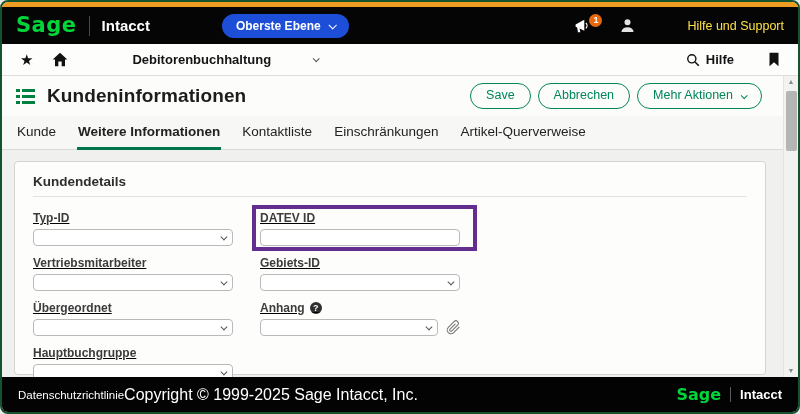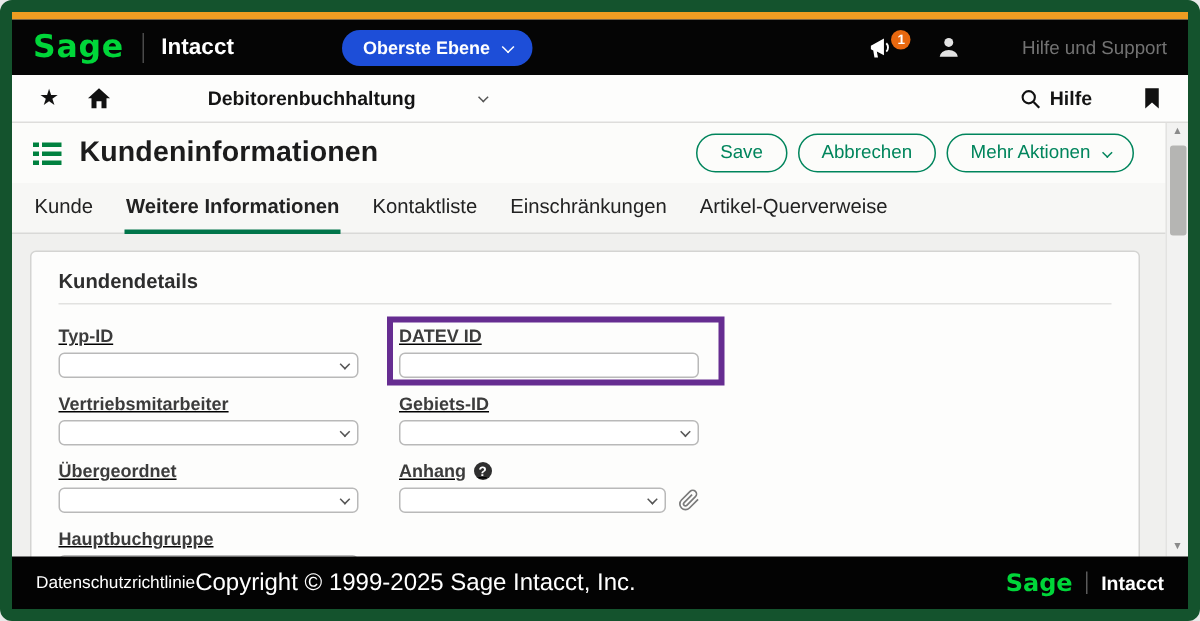--- a/index.html
+++ b/index.html
@@ -2,21 +2,21 @@
 <html><head>
 <meta charset="utf-8">
 <style>
   * { box-sizing: border-box; margin: 0; padding: 0; }
   html,body { background:#e9e9e9; }
   body { font-family: "Liberation Sans", sans-serif; }
 
   .frame {
     position: relative;
     width: 800px; height: 414px;
-    border: 8px solid #14532d;
+    border: 2px solid #14532d;
     border-radius: 8px;
     overflow: hidden;
     background: #f0f0ee;
   }
 
   
   .top-strip { height: 5px; background: #ef9d22; }
 
   
   .topbar {
@@ -47,21 +47,21 @@
   .topbar-right { margin-left: auto; display: flex; align-items: center; }
   .icon-btn { background: none; border: none; cursor: pointer; position: relative; padding: 0; display:flex; align-items:center; }
   .megaphone-wrap { margin-right: 26px; }
   .badge {
     position: absolute; top: -4px; right: -9px;
     background: #e8680f; color: #fff;
     font-size: 9px; font-weight: 700;
     width: 13px; height: 13px; border-radius: 50%;
     display: flex; align-items: center; justify-content: center;
   }
-  .help-link { color: #737373; font-size: 12.5px; margin-left: 40px; cursor: pointer; }
+  .help-link { color: #fde047; font-size: 12.5px; margin-left: 51px; cursor: pointer; }
 
   
   .navbar {
     height: 32px; background: #fdfdfc;
     border-bottom: 1px solid #dedddb;
     display: flex; align-items: center;
     padding: 0 18px; color: #1a1a1a;
   }
   .star-glyph { font-size: 15px; line-height: 1; color: #111; cursor: pointer; }
   .home-btn { margin-left: 19px; }

